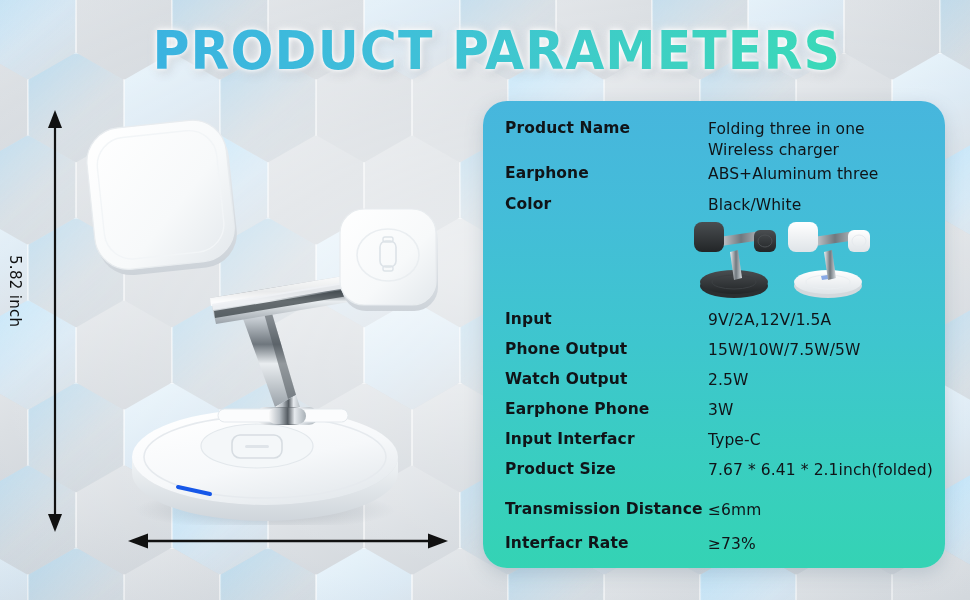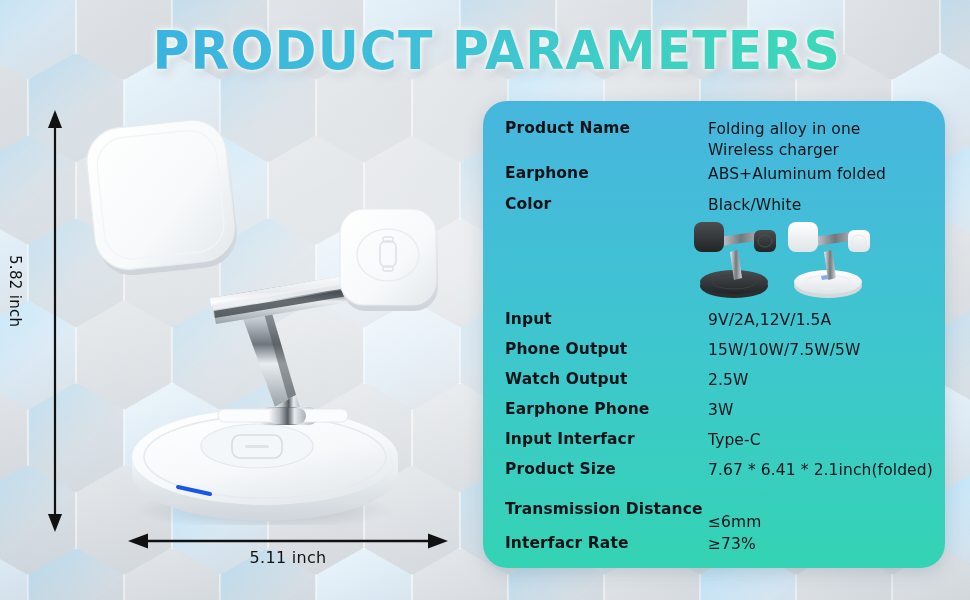--- a/index.html
+++ b/index.html
@@ -309,32 +309,31 @@
   </div>
   <div class="dim-label-v">5.82 inch</div>
 
   <div class="dimh">
     <svg width="320" height="22" viewBox="0 0 320 22">
       <path d="M0 11 L20 3.5 L20 18.5 Z" fill="#111"></path>
       <path d="M320 11 L300 3.5 L300 18.5 Z" fill="#111"></path>
       <line x1="17" y1="11" x2="303" y2="11" stroke="#111" stroke-width="2.4"></line>
     </svg>
   </div>
-  <div class="dim-label-h">5.11 inch</div>
 
   <div class="panel">
     <div class="rows" id="rows">
         <div class="row" style="top: 18px;">
           <div class="lbl">Product Name</div>
-          <div class="val" style="line-height: 21px;">Folding alloy in one
+          <div class="val" style="line-height: 21px;">Folding three in one
 Wireless charger</div>
         </div>
         <div class="row" style="top: 63px;">
           <div class="lbl">Earphone</div>
-          <div class="val" style="line-height: 21px;">ABS+Aluminum folded</div>
+          <div class="val" style="line-height: 21px;">ABS+Aluminum three</div>
         </div>
         <div class="row" style="top: 94px;">
           <div class="lbl">Color</div>
           <div class="val" style="line-height: 21px;">Black/White</div>
         </div>
         <div class="row" style="top: 209px;">
           <div class="lbl">Input</div>
           <div class="val" style="line-height: 21px;">9V/2A,12V/1.5A</div>
         </div>
         <div class="row" style="top: 239px;">
@@ -352,21 +351,21 @@
         <div class="row" style="top: 329px;">
           <div class="lbl">Input Interfacr</div>
           <div class="val" style="line-height: 21px;">Type-C</div>
         </div>
         <div class="row" style="top: 359px;">
           <div class="lbl">Product Size</div>
           <div class="val" style="line-height: 21px;">7.67 * 6.41 * 2.1inch(folded)</div>
         </div>
         <div class="row" style="top: 399px;">
           <div class="lbl">Transmission Distance</div>
-          <div class="val" style="line-height: 21px; margin-top: 12px;">≤6mm</div>
+          <div class="val" style="line-height: 21px;">≤6mm</div>
         </div>
         <div class="row" style="top: 433px;">
           <div class="lbl">Interfacr Rate</div>
           <div class="val" style="line-height: 21px;">≥73%</div>
         </div>
       </div>
   </div>
 
   <div class="mini">
     <svg width="182" height="94" viewBox="0 0 182 94">

